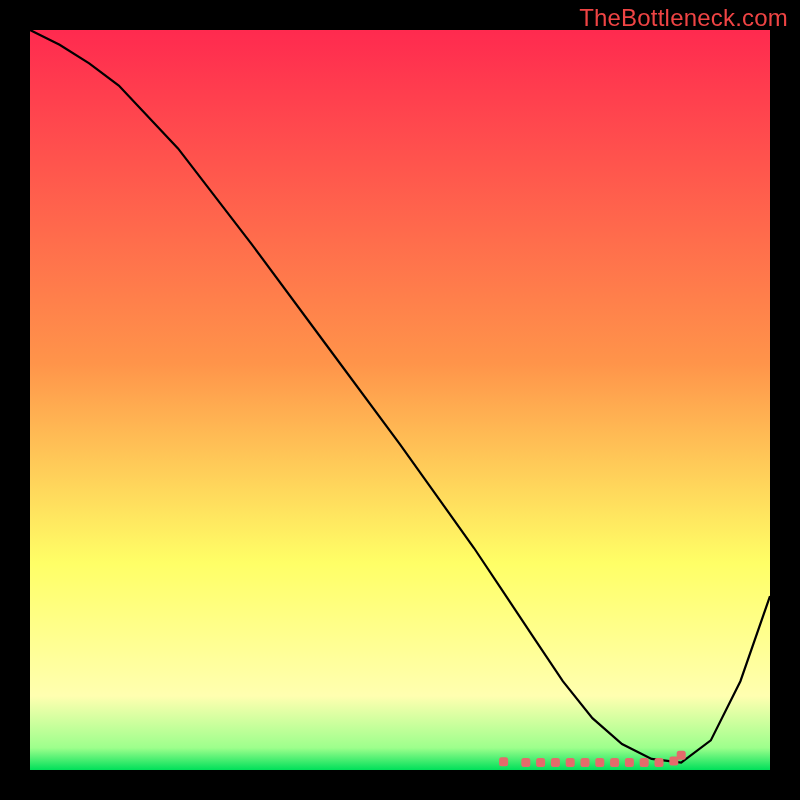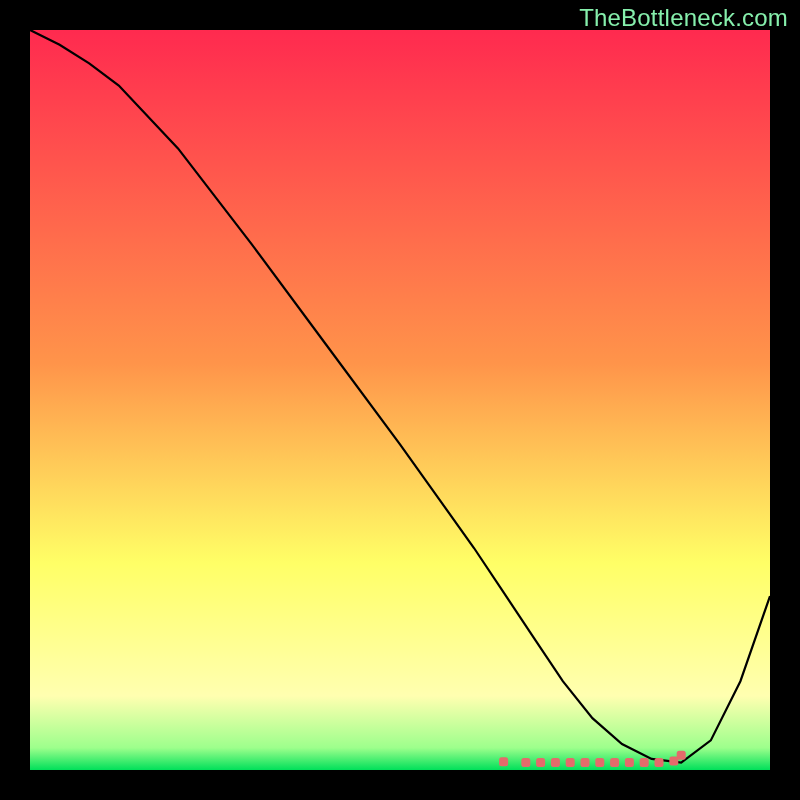--- a/index.html
+++ b/index.html
@@ -25,21 +25,21 @@
     width: 740px;
     height: 740px;
   }
   .watermark {
     position: absolute;
     top: 4px;
     right: 12px;
     font-family: Arial, Helvetica, sans-serif;
     font-size: 24px;
     font-weight: 500;
-    color: #86efac;
+    color: #ef4444;
     letter-spacing: 0.2px;
   }
 </style>
 </head>
 <body>
 <div class="frame">
 
   <div class="watermark">TheBottleneck.com</div>
 
   <svg class="plot" viewBox="0 0 740 740" preserveAspectRatio="none">

